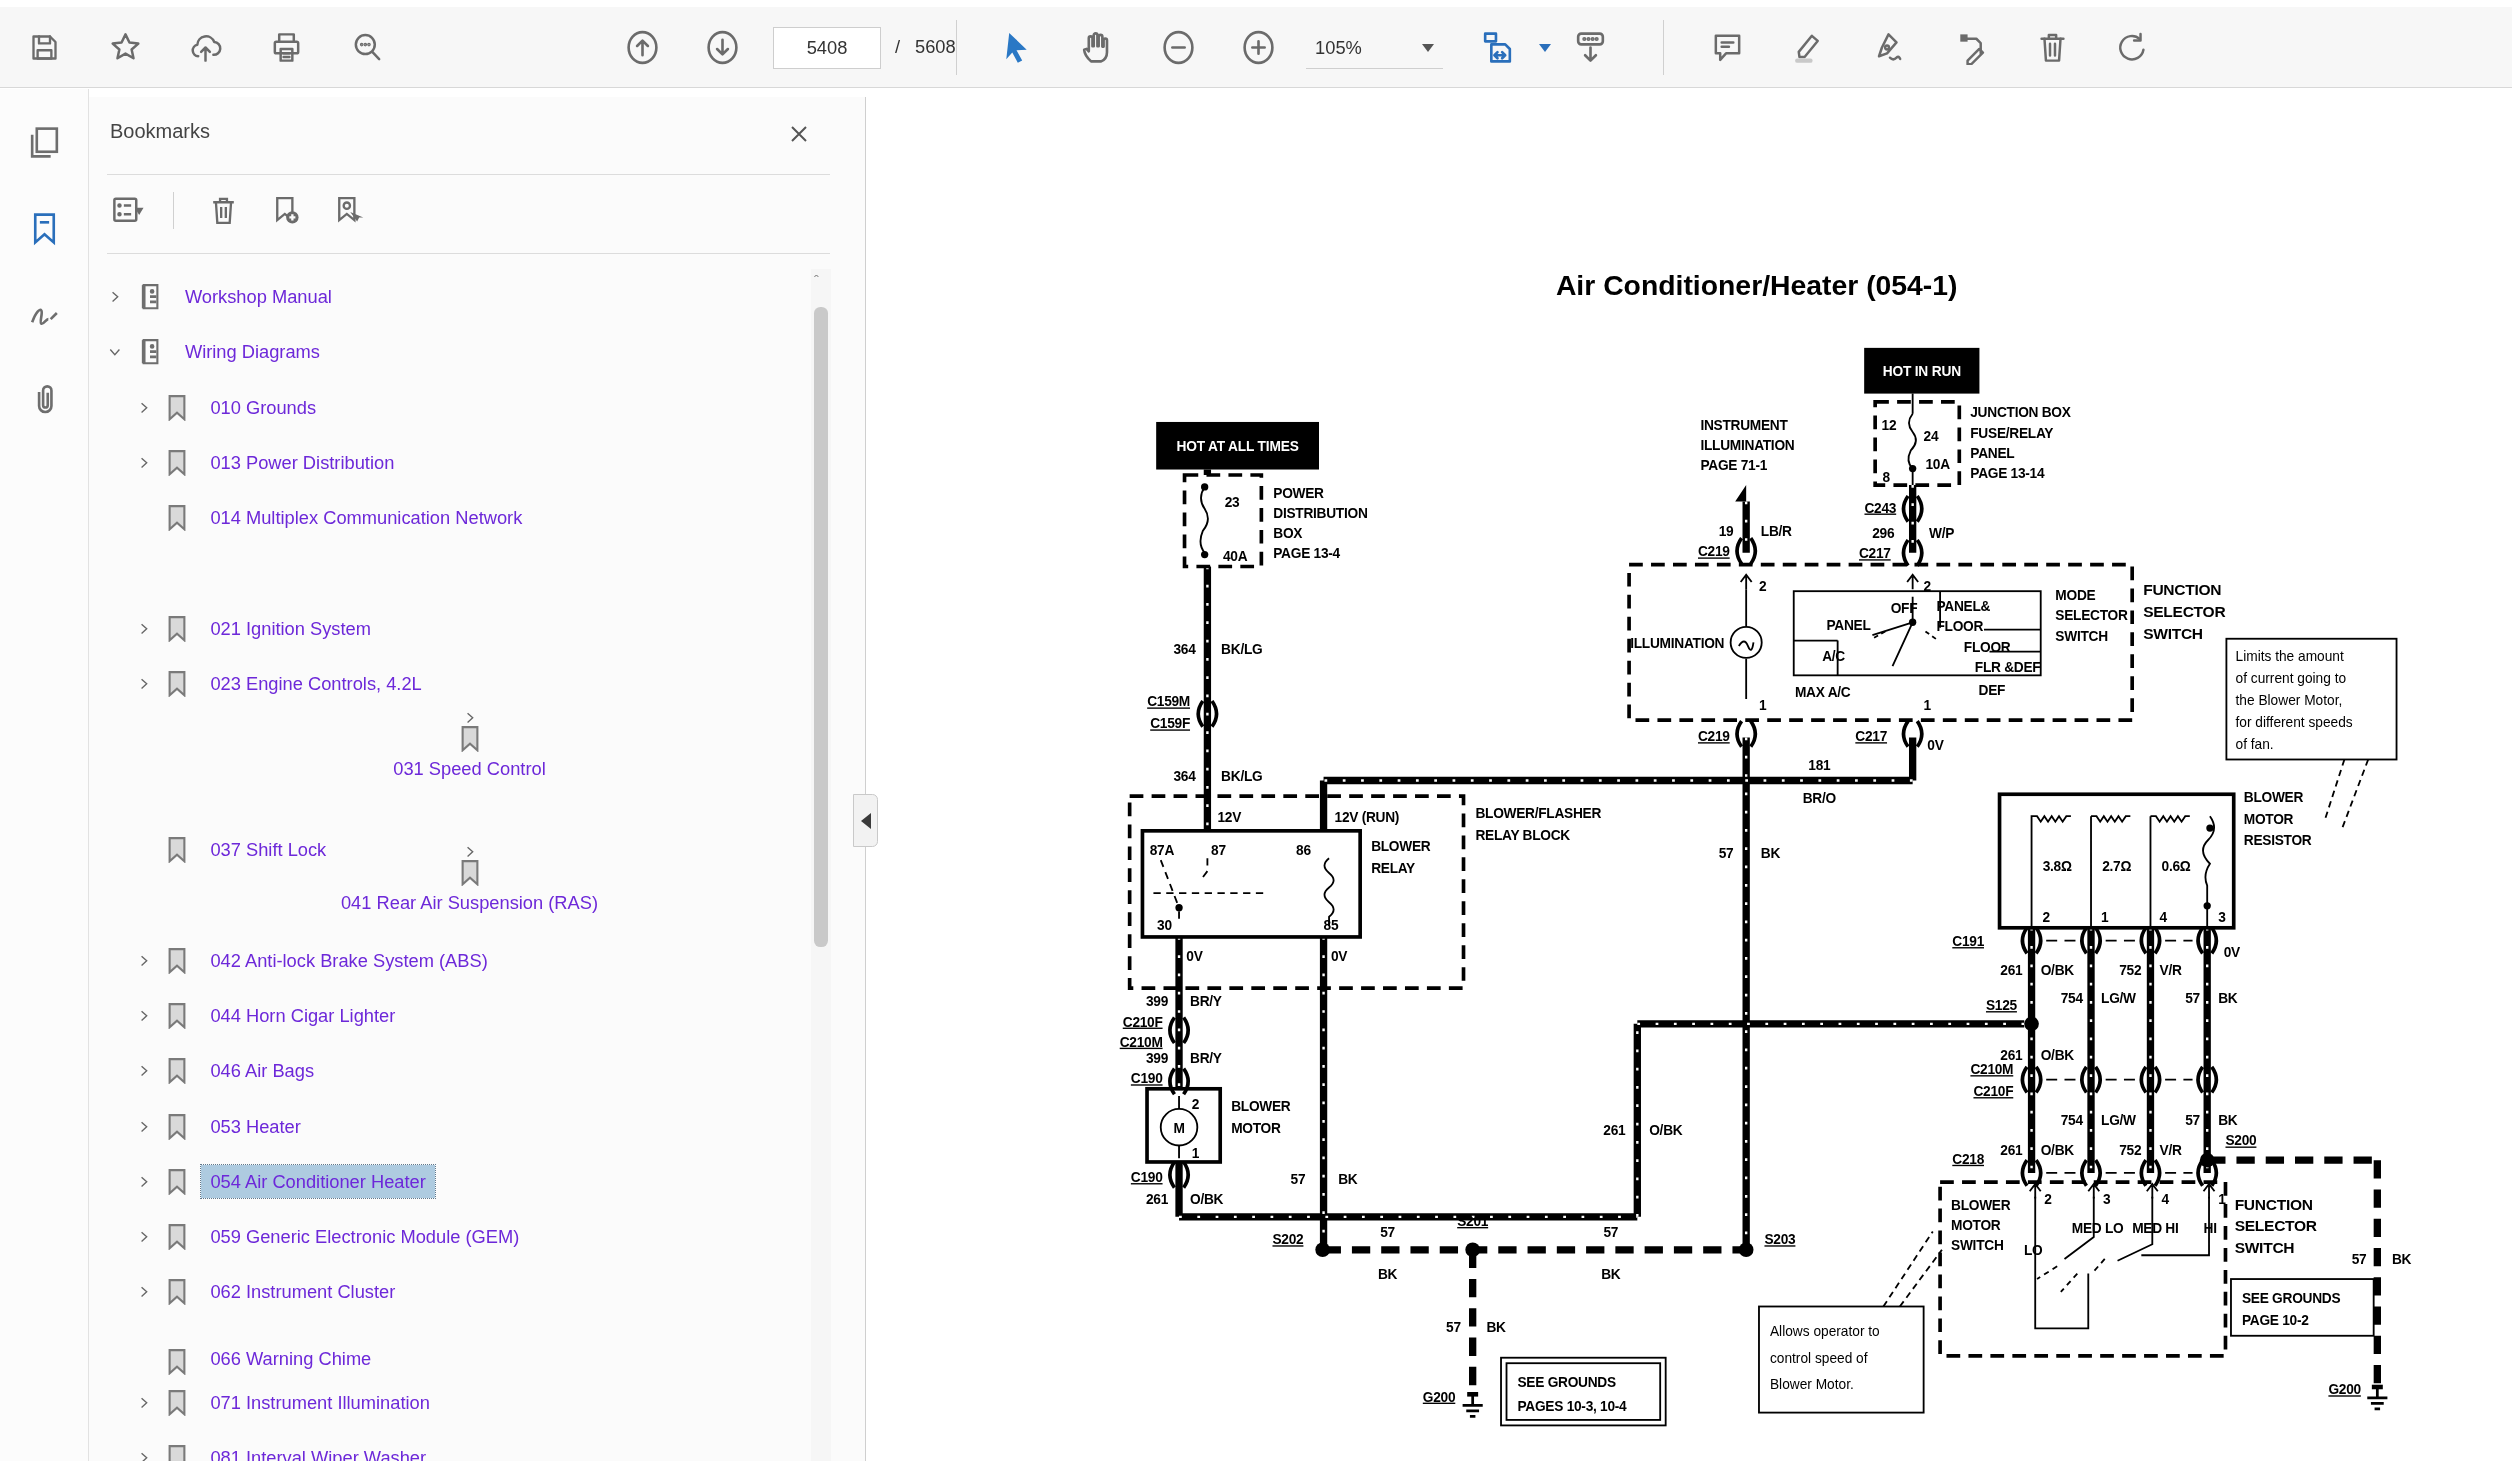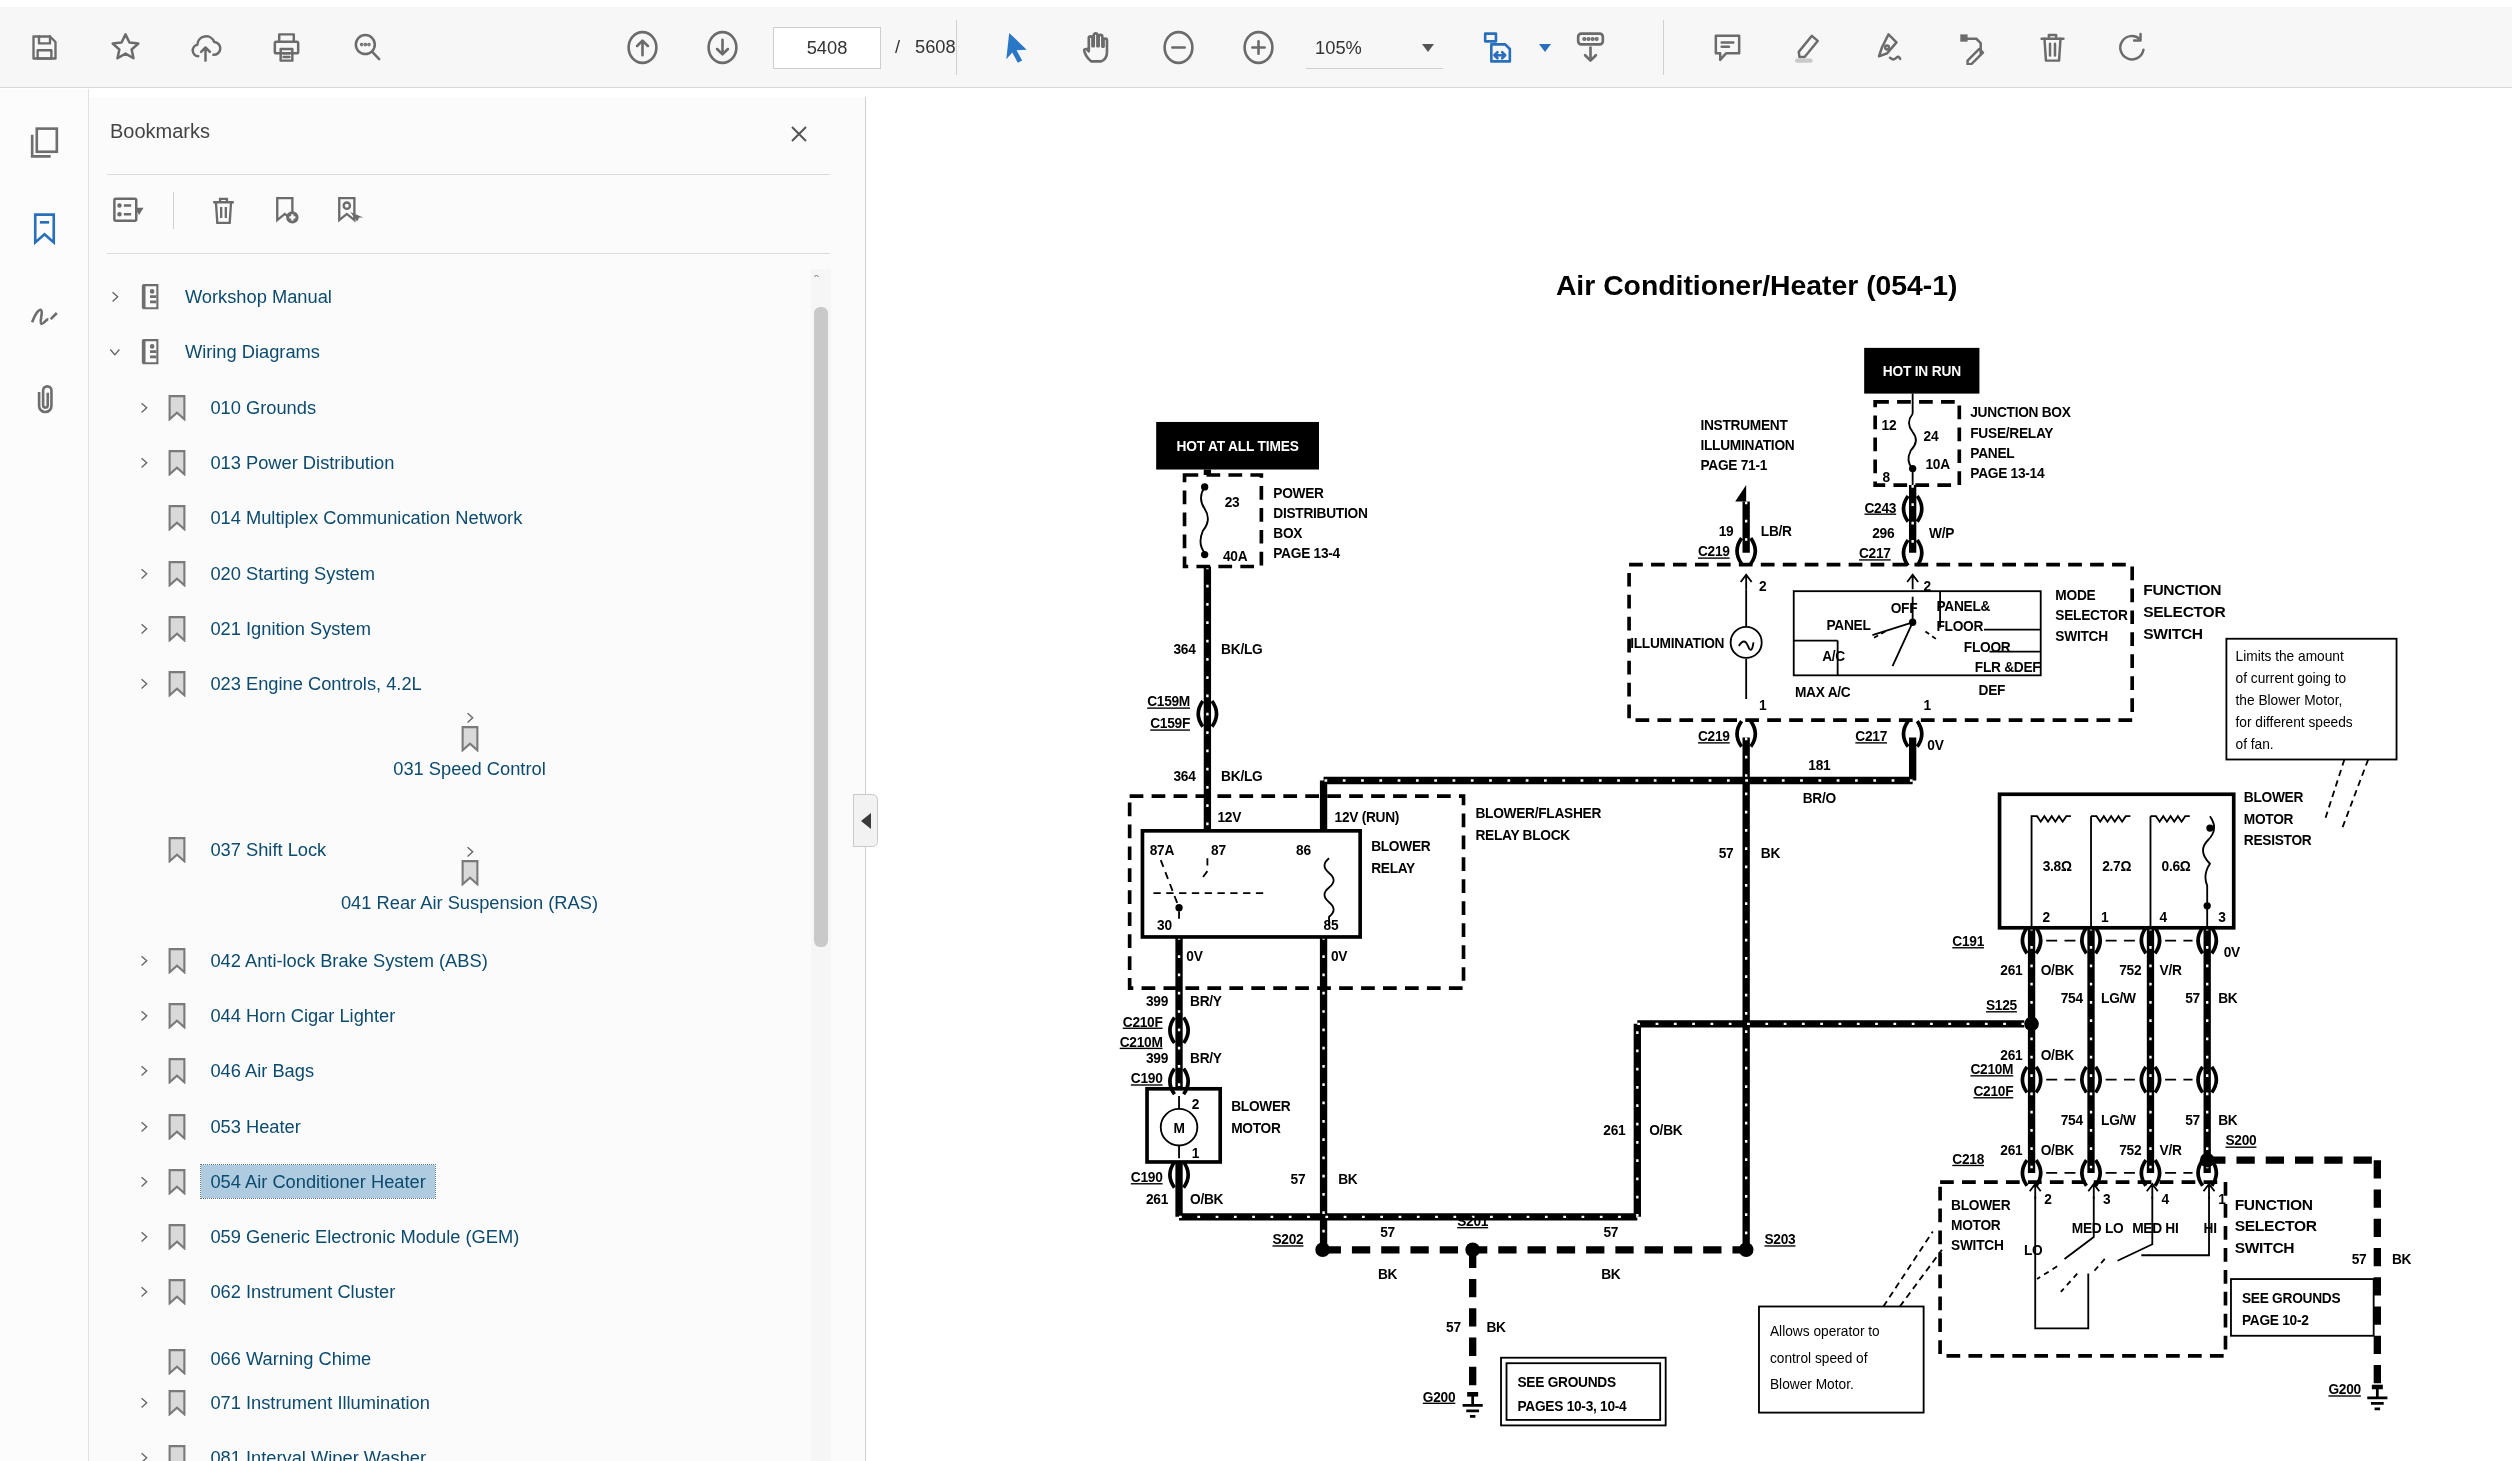--- a/index.html
+++ b/index.html
@@ -42,21 +42,21 @@
   .pdivider { position:absolute; left:18.3px; width:723px; height:0.9px; background:#dcdcdc; }
   .pbtn { position:absolute; top:91px; width:44px; height:44px; display:flex;
           align-items:center; justify-content:center; cursor:pointer; }
   .pbtn svg { stroke:#6b6b6b; fill:none; stroke-width:1.7; }
   #tree { position:absolute; left:0; top:172px; width:715px; height:1201px; overflow:hidden; }
   .row { position:absolute; left:0; width:715px; height:55px; display:flex;
          align-items:center; cursor:pointer; }
   .row .chev { width:18.3px; height:18.3px; display:flex; align-items:center; justify-content:center; }
   .row .chev svg { stroke:#666; fill:none; stroke-width:2.4; }
   .row .bicon { margin:0 13px 0 13px; display:flex; }
-  .row .lbl { font-size:18.3px; color:#0c4a6e; white-space:nowrap; padding:5.5px 9.1px; }
+  .row .lbl { font-size:18.3px; color:#6d28d9; white-space:nowrap; padding:5.5px 9.1px; }
   .row .lbl.sel { background:#aecbe0; outline:0.9px dotted #60788c; }
   
   #sb-track { position:absolute; left:722px; top:172px; width:20px; height:1201px; background:#f6f6f6; }
   #sb-up { position:absolute; left:725px; top:176px; font-size:14.6px; color:#888; }
   #sb-thumb { position:absolute; left:725px; top:210px; width:13.7px; height:640px;
               background:#c9c9c9; border-radius:6.4px; }
   
   #handle { left:853px; top:794px; width:25px; height:53px; background:#f2f2f2;
             border:0.9px solid #c9c9c9; border-radius:0 5.5px 5.5px 0; display:flex;
             align-items:center; justify-content:center; cursor:pointer; z-index:5; }
@@ -355,33 +355,20 @@
         <span class="lbl">013 Power Distribution</span>
       </div>
       <div class="row" style="top: 221px; padding-left: 46px;">
         <span class="chev"></span>
         <span class="bicon">
           <svg width="22" height="27.4" viewBox="0 0 20 26" style="stroke:#7a7a7a;fill:#d9d9d9;stroke-width:2">
             <path d="M3 2h14v22l-7-6.2L3 24z"></path>
           </svg>
         </span>
         <span class="lbl">014 Multiplex Communication Network</span>
-      </div>
-      <div class="row" style="top: 277px; padding-left: 46px;">
-        <span class="chev">
-          <svg width="13.7" height="13.7" viewBox="0 0 24 24">
-            <path d="M8 4l9 8-9 8"></path>
-          </svg>
-        </span>
-        <span class="bicon">
-          <svg width="22" height="27.4" viewBox="0 0 20 26" style="stroke:#7a7a7a;fill:#d9d9d9;stroke-width:2">
-            <path d="M3 2h14v22l-7-6.2L3 24z"></path>
-          </svg>
-        </span>
-        <span class="lbl">020 Starting System</span>
       </div>
       <div class="row" style="top: 332px; padding-left: 46px;">
         <span class="chev">
           <svg width="13.7" height="13.7" viewBox="0 0 24 24">
             <path d="M8 4l9 8-9 8"></path>
           </svg>
         </span>
         <span class="bicon">
           <svg width="22" height="27.4" viewBox="0 0 20 26" style="stroke:#7a7a7a;fill:#d9d9d9;stroke-width:2">
             <path d="M3 2h14v22l-7-6.2L3 24z"></path>

